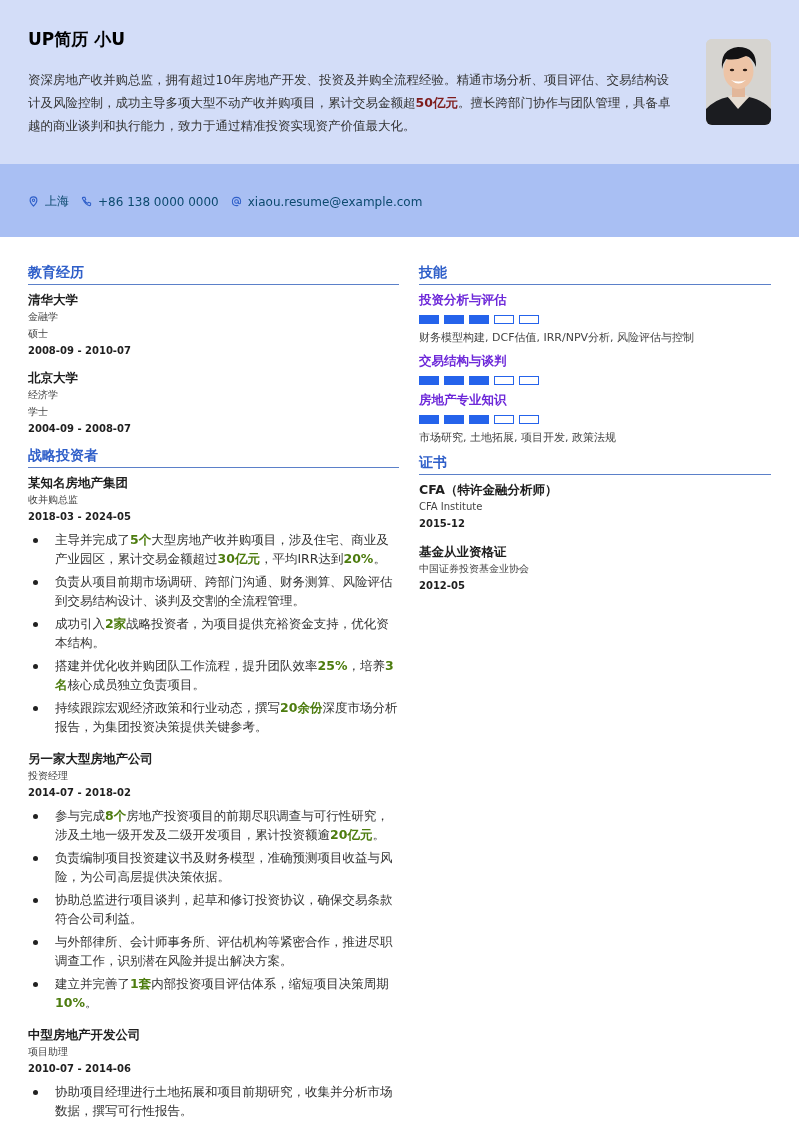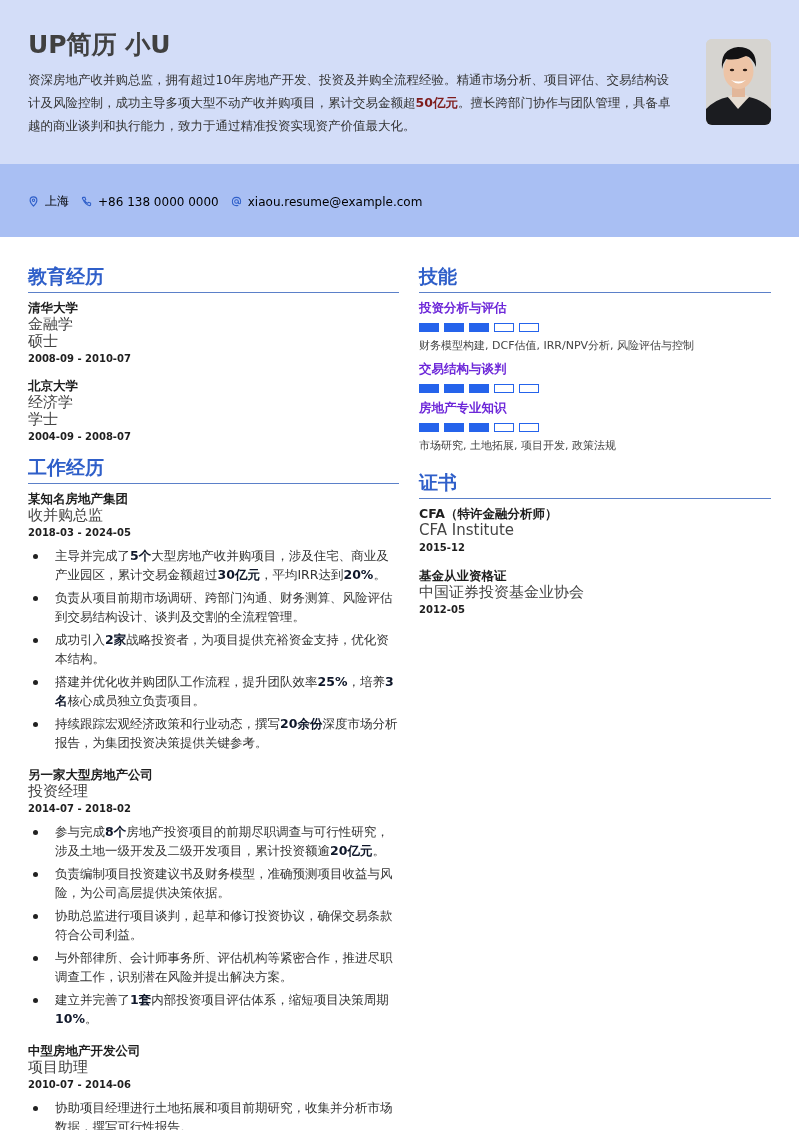--- a/index.html
+++ b/index.html
@@ -1,44 +1,44 @@
 <!DOCTYPE html>
 <html><head>
 <meta charset="utf-8">
 <style>
   * { box-sizing: border-box; margin: 0; padding: 0; }
   html, body { width: 799px; height: 1130px; overflow: hidden; background: #ffffff; }
   body { font-family: "DejaVu Sans", "Liberation Sans", sans-serif; color: #222; position: relative; }
 
   .header-top { position: absolute; left: 0; top: 0; width: 799px; height: 164px; background: #d3ddf8; }
-  .name { position: absolute; left: 28px; top: 28px; font-size: 25px; font-weight: bold; color: #404040; letter-spacing: 0px; }
+  .name { position: absolute; left: 28px; top: 28px; font-size: 17px; font-weight: bold; color: #000000; letter-spacing: 0px; }
   .summary { position: absolute; left: 28px; top: 68px; width: 650px; font-size: 12.5px; line-height: 23px; color: #333; }
   .summary b { font-weight: bold; color: #7f1d1d; }
   .photo { position: absolute; left: 706px; top: 39px; width: 65px; height: 86px; border-radius: 6px; overflow: hidden; background: #d4d2cf; }
 
   .header-contact { position: absolute; left: 0; top: 164px; width: 799px; height: 73px; background: #a9bff3; }
-  .contact-row { position: absolute; left: 28px; top: 193px; display: flex; align-items: center; font-size: 12px; color: #000000; }
+  .contact-row { position: absolute; left: 28px; top: 193px; display: flex; align-items: center; font-size: 12px; color: #0c4a6e; }
   .contact-item { display: flex; align-items: center; margin-right: 12px; }
   .contact-item svg { width: 11px; height: 11px; margin-right: 6px; }
 
   .col-left { position: absolute; left: 28px; top: 264px; width: 371px; }
   .col-right { position: absolute; left: 419px; top: 264px; width: 352px; }
 
-  .section-title { font-size: 19px; font-weight: bold; color: #2f5fc9; padding-bottom: 2px; border-bottom: 1.5px solid #5b80c9; margin-bottom: 6px; }
+  .section-title { font-size: 14px; font-weight: bold; color: #2f5fc9; padding-bottom: 2px; border-bottom: 1.5px solid #5b80c9; margin-bottom: 6px; }
 
   .edu-item { margin-bottom: 9px; }
   .bold-line { font-size: 12.5px; font-weight: bold; color: #1e1e1e; line-height: 17px; }
-  .reg-line { font-size: 15px; color: #444; line-height: 17px; }
+  .reg-line { font-size: 10px; color: #444; line-height: 17px; }
   .date-line { font-size: 10px; font-weight: bold; color: #1e1e1e; line-height: 18px; }
 
   .job { margin-bottom: 14px; }
   .bullets { list-style: none; margin-top: 4px; }
   .bullets li { position: relative; padding-left: 27px; font-size: 12.5px; line-height: 19px; color: #333; margin-bottom: 4px; }
   .bullets li::before { content: ""; position: absolute; left: 5px; top: 8px; width: 5px; height: 5px; border-radius: 50%; background: #222; }
-  .bullets li b { color: #0f172a; }
+  .bullets li b { color: #4d7c0f; }
 
   .skill { margin-bottom: 6px; }
   .skill-name { font-size: 12.5px; font-weight: bold; color: #6d28d9; line-height: 18px; margin-bottom: 6px; }
   .skill-bar { display: flex; margin-bottom: 6px; }
   .seg { width: 20px; height: 9px; margin-right: 5px; border: 1.5px solid #2563eb; }
   .seg.on { background: #2563eb; }
   .skill-tags { font-size: 11px; color: #444; line-height: 16px; margin-bottom: 4px; }
 
   .cert { margin-bottom: 10px; }
 </style>
@@ -95,21 +95,21 @@
     <div class="reg-line">硕士</div>
     <div class="date-line">2008-09 - 2010-07</div>
   </div>
   <div class="edu-item">
     <div class="bold-line">北京大学</div>
     <div class="reg-line">经济学</div>
     <div class="reg-line">学士</div>
     <div class="date-line">2004-09 - 2008-07</div>
   </div>
 
-  <div class="section-title" style="margin-top:2px;">工作经历</div>
+  <div class="section-title" style="margin-top:2px;">战略投资者</div>
 
   <div class="job">
     <div class="bold-line">某知名房地产集团</div>
     <div class="reg-line">收并购总监</div>
     <div class="date-line">2018-03 - 2024-05</div>
     <ul class="bullets">
       <li><span>主导并完成了</span><b>5个</b><span>大型房地产收并购项目，涉及住宅、商业及产业园区，累计交易金额超过</span><b>30亿元</b><span>，平均IRR达到</span><b>20%</b><span>。</span></li>
       <li><span>负责从项目前期市场调研、跨部门沟通、财务测算、风险评估到交易结构设计、谈判及交割的全流程管理。</span></li>
       <li><span>成功引入</span><b>2家</b><span>战略投资者，为项目提供充裕资金支持，优化资本结构。</span></li>
       <li><span>搭建并优化收并购团队工作流程，提升团队效率</span><b>25%</b><span>，培养</span><b>3名</b><span>核心成员独立负责项目。</span></li>
@@ -172,21 +172,21 @@
       <span class="seg on"></span>
         <span class="seg on"></span>
         <span class="seg on"></span>
         <span class="seg"></span>
         <span class="seg"></span>
     </div>
     <div class="skill-tags">市场研究, 土地拓展, 项目开发, 政策法规</div>
   </div>
 
 
-  <div class="section-title" style="margin-top:16px;">证书</div>
+  <div class="section-title" style="margin-top:8px;">证书</div>
 
   <div class="cert">
     <div class="bold-line">CFA（特许金融分析师）</div>
     <div class="reg-line">CFA Institute</div>
     <div class="date-line">2015-12</div>
   </div>
   <div class="cert">
     <div class="bold-line">基金从业资格证</div>
     <div class="reg-line">中国证券投资基金业协会</div>
     <div class="date-line">2012-05</div>

